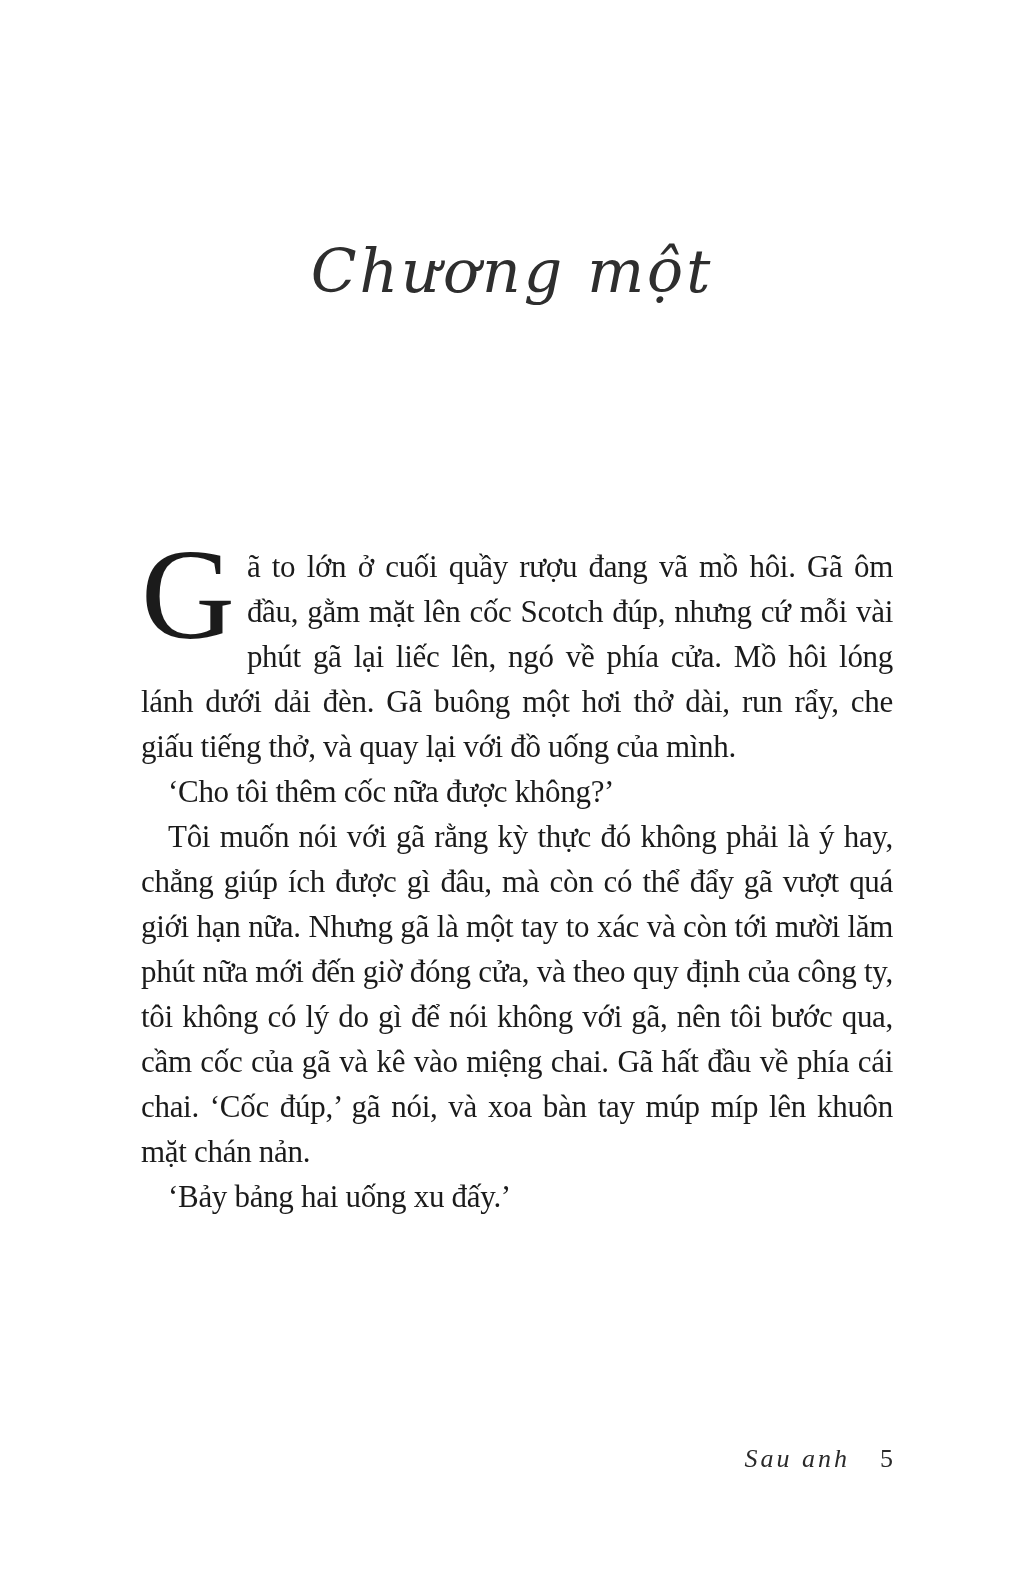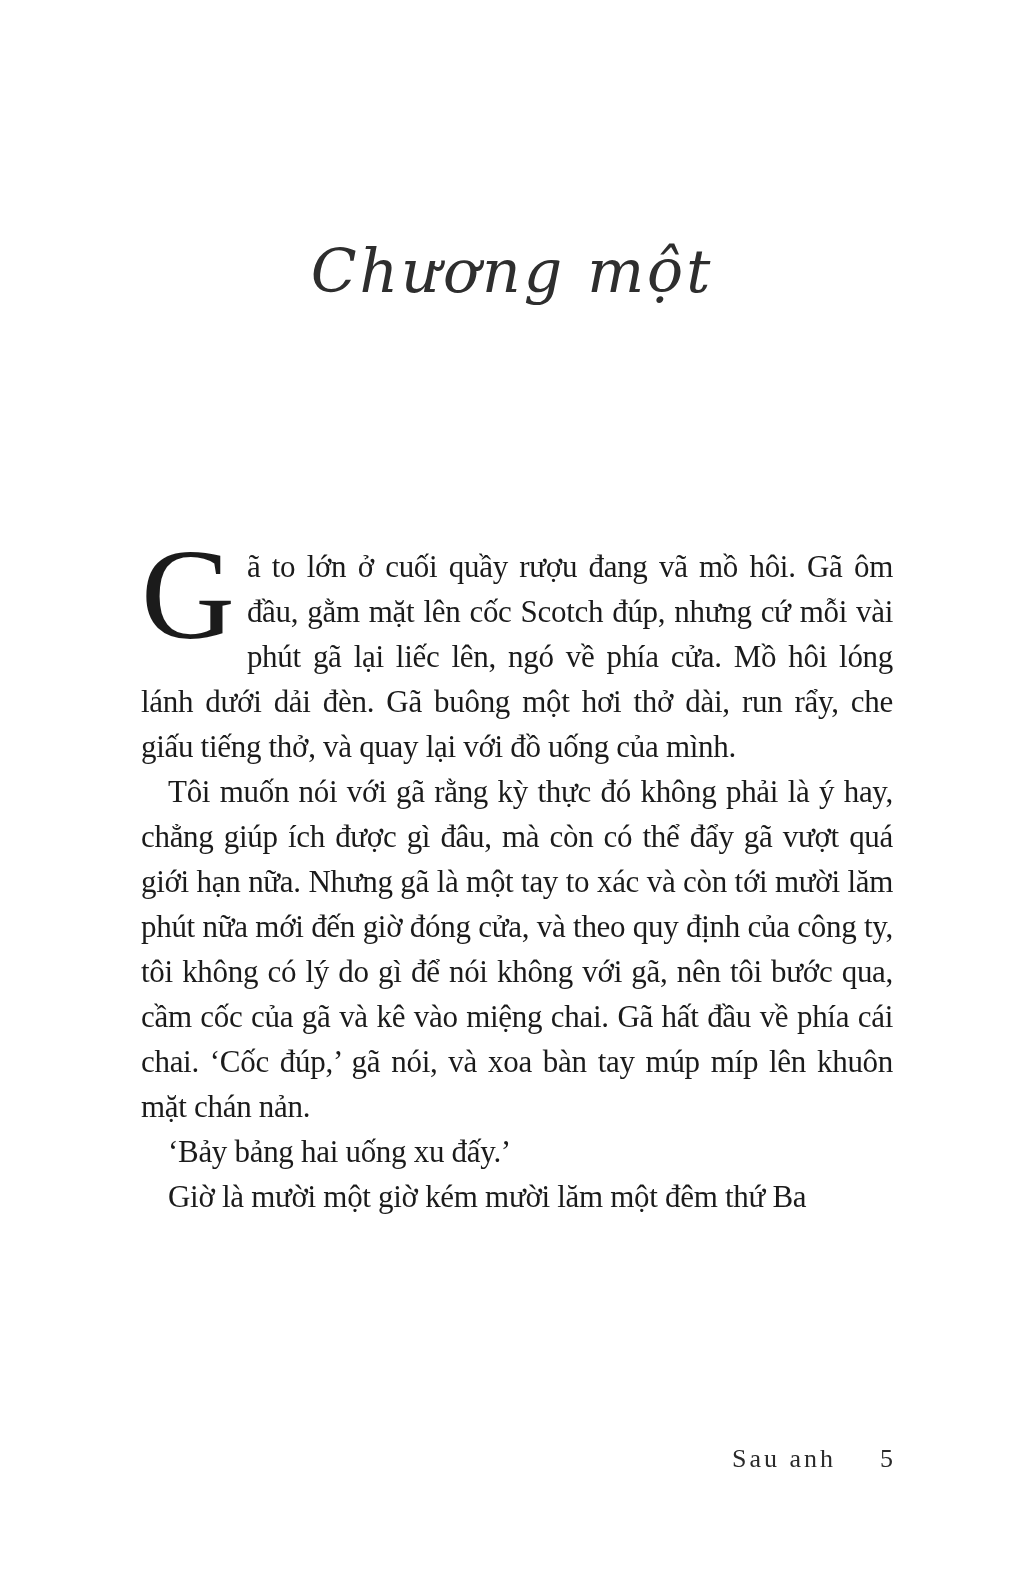--- a/index.html
+++ b/index.html
@@ -58,45 +58,46 @@
     position: absolute;
     top: 1444px;
     left: 141px;
     width: 752px;
     text-align: right;
     font-size: 26px;
     color: #2a2a2a;
   }
 
   .running-title {
+    font-style: italic;
     letter-spacing: 3px;
-    margin-right: 44px;
+    margin-right: 30px;
   }
 
   .page-number { letter-spacing: 0; }
 </style>
 </head>
 <body>
 
 <div class="page">
 
   <div class="chapter-title">Chương một</div>
 
   <div class="body-text">
 
     <p class="para"><span class="dropcap">G</span><span>ã to lớn ở cuối quầy rượu đang vã mồ hôi. Gã ôm đầu, gằm mặt lên cốc Scotch đúp, nhưng cứ mỗi vài phút gã lại liếc lên, ngó về phía cửa. Mồ hôi lóng lánh dưới dải đèn. Gã buông một hơi thở dài, run rẩy, che giấu tiếng thở, và quay lại với đồ uống của mình.</span></p>
 
 
 
+    <p class="para indent">‘Cho tôi thêm cốc nữa được không?’</p>
 
     <p class="para indent">Tôi muốn nói với gã rằng kỳ thực đó không phải là ý hay, chẳng giúp ích được gì đâu, mà còn có thể đẩy gã vượt quá giới hạn nữa. Nhưng gã là một tay to xác và còn tới mười lăm phút nữa mới đến giờ đóng cửa, và theo quy định của công ty, tôi không có lý do gì để nói không với gã, nên tôi bước qua, cầm cốc của gã và kê vào miệng chai. Gã hất đầu về phía cái chai. ‘Cốc đúp,’ gã nói, và xoa bàn tay múp míp lên khuôn mặt chán nản.</p>
 
     <p class="para indent">‘Bảy bảng hai uống xu đấy.’</p>
 
-    <p class="para indent">Giờ là mười một giờ kém mười lăm một đêm thứ Ba</p>
 
   </div>
 
   <div class="page-footer">
     <span class="running-title">Sau anh</span><span class="page-number">5</span>
   </div>
 
 </div>
 
 </body></html>

